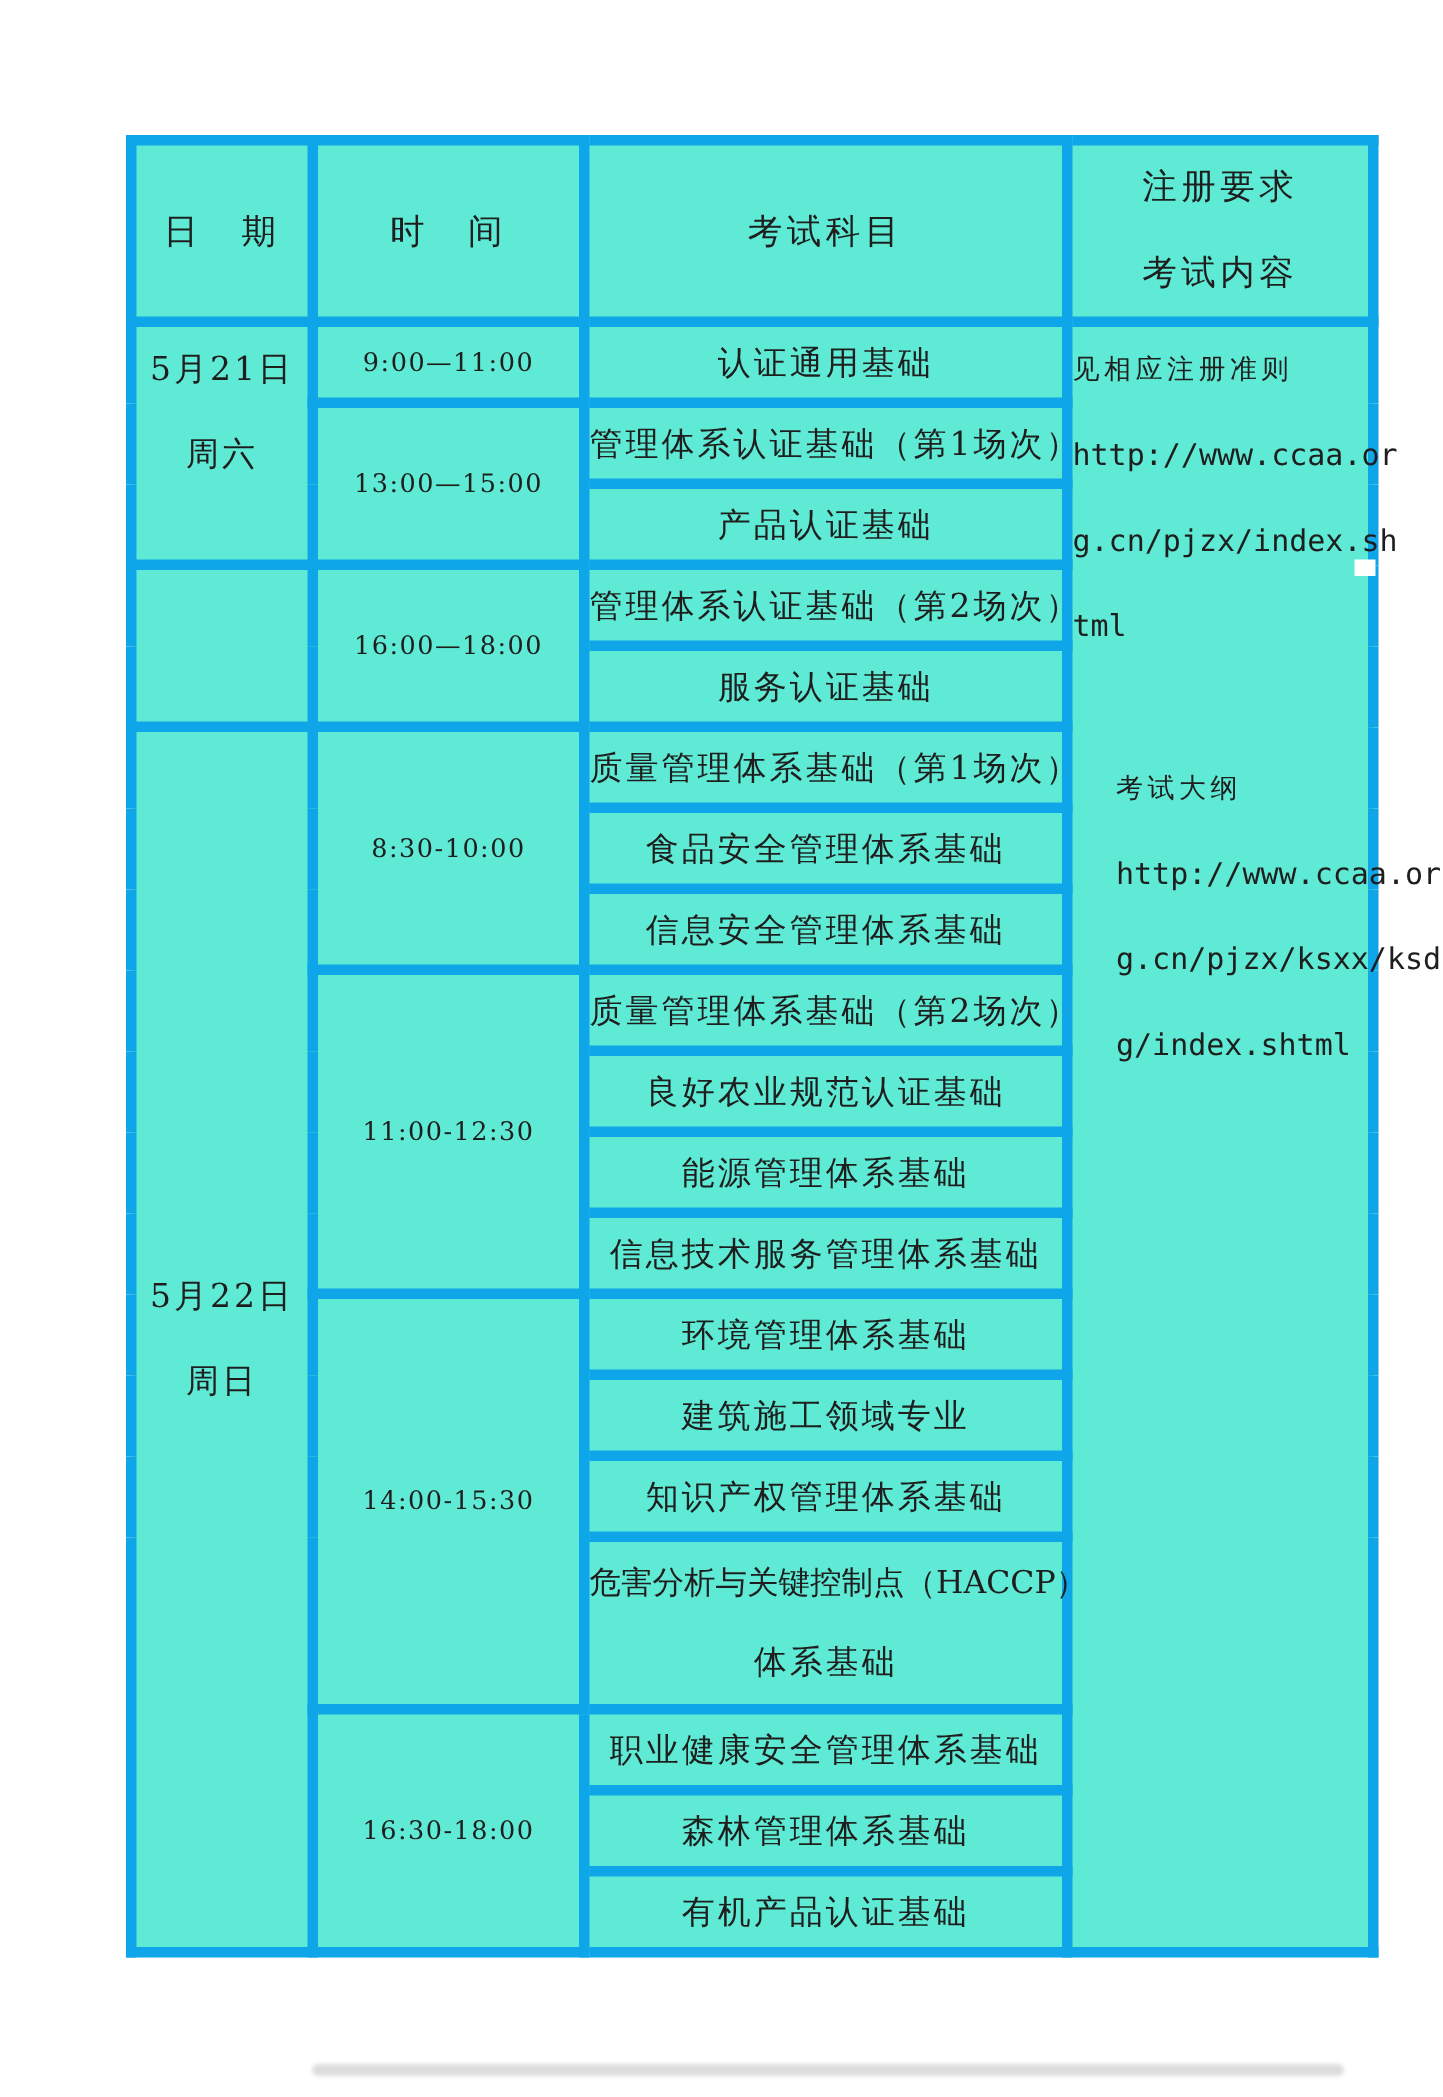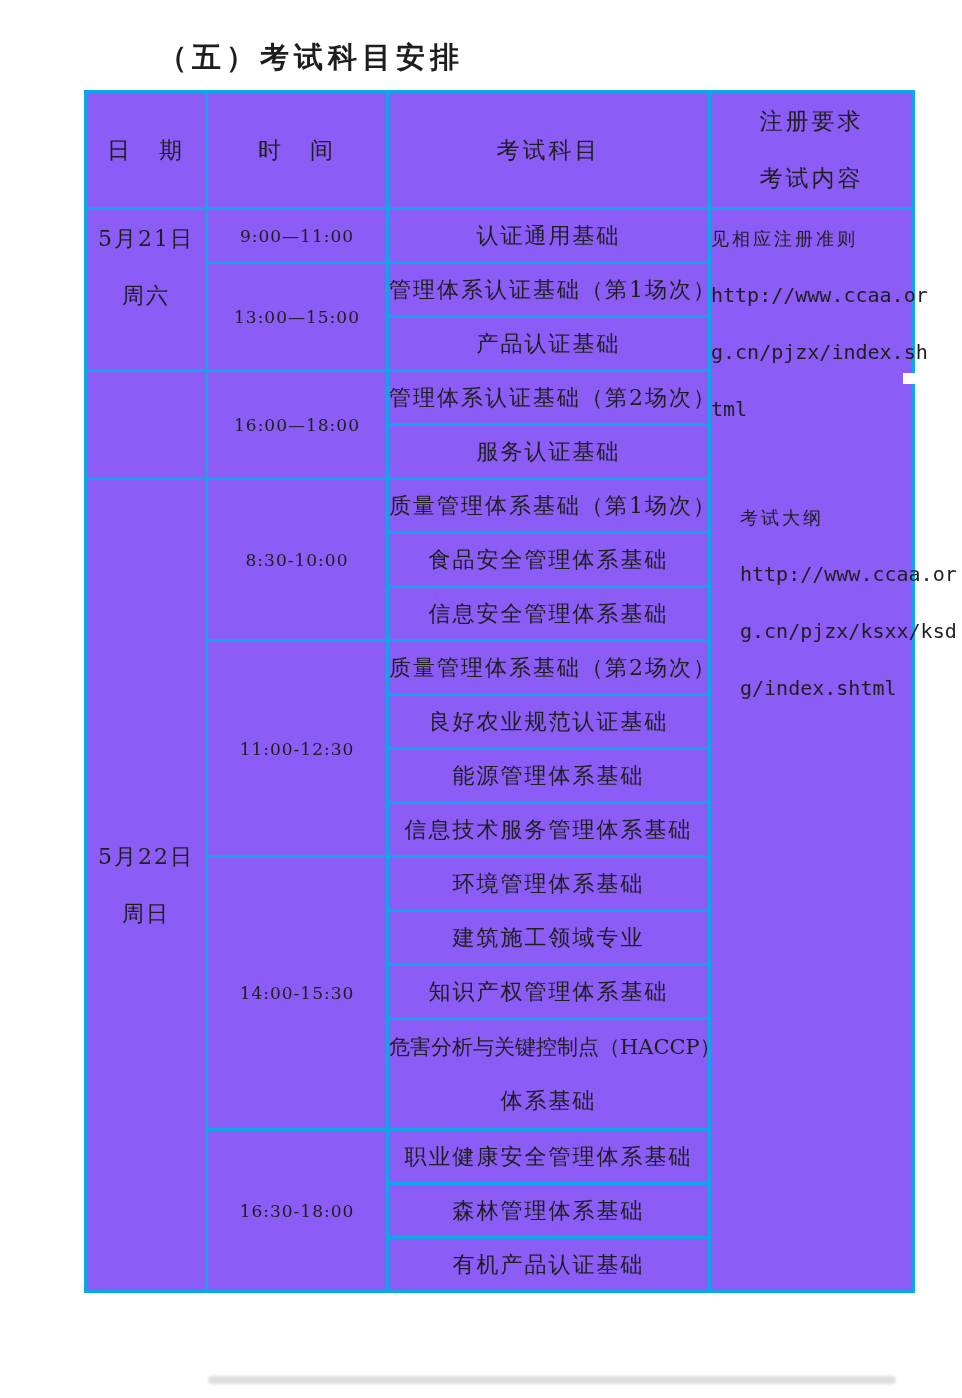--- a/index.html
+++ b/index.html
@@ -22,23 +22,23 @@
   }
   table.schedule{
     position:absolute;
     left:84px;top:90px;
     width:828px;
     border-collapse:collapse;
     table-layout:fixed;
     background:#ffffff;
   }
   table.schedule td{
-    border:3px solid #0ea5e9;
+    border:7px solid #0ea5e9;
     padding:0;
-    background:#8b5cf6;
+    background:#5eead4;
   }
   tr.header-row{height:115px;}
   tr.single{height:54px;}
   tr.tall{height:108px;}
   td.thick-top{border-top-width:4px;}
   .hcell{
     text-align:center;
     font-size:23px;
     letter-spacing:3px;
     vertical-align:middle;
@@ -99,21 +99,20 @@
     left:903px;top:373px;
     width:14px;height:11px;
     background:#ffffff;
   }
 </style>
 </head>
 <body>
 
 <div class="page">
 
-  <h1 class="title">（五）考试科目安排</h1>
 
   <table class="schedule">
     <colgroup>
       <col style="width:121px">
       <col style="width:181px">
       <col style="width:322px">
       <col style="width:204px">
     </colgroup>
     <tbody>
       <tr class="header-row">

